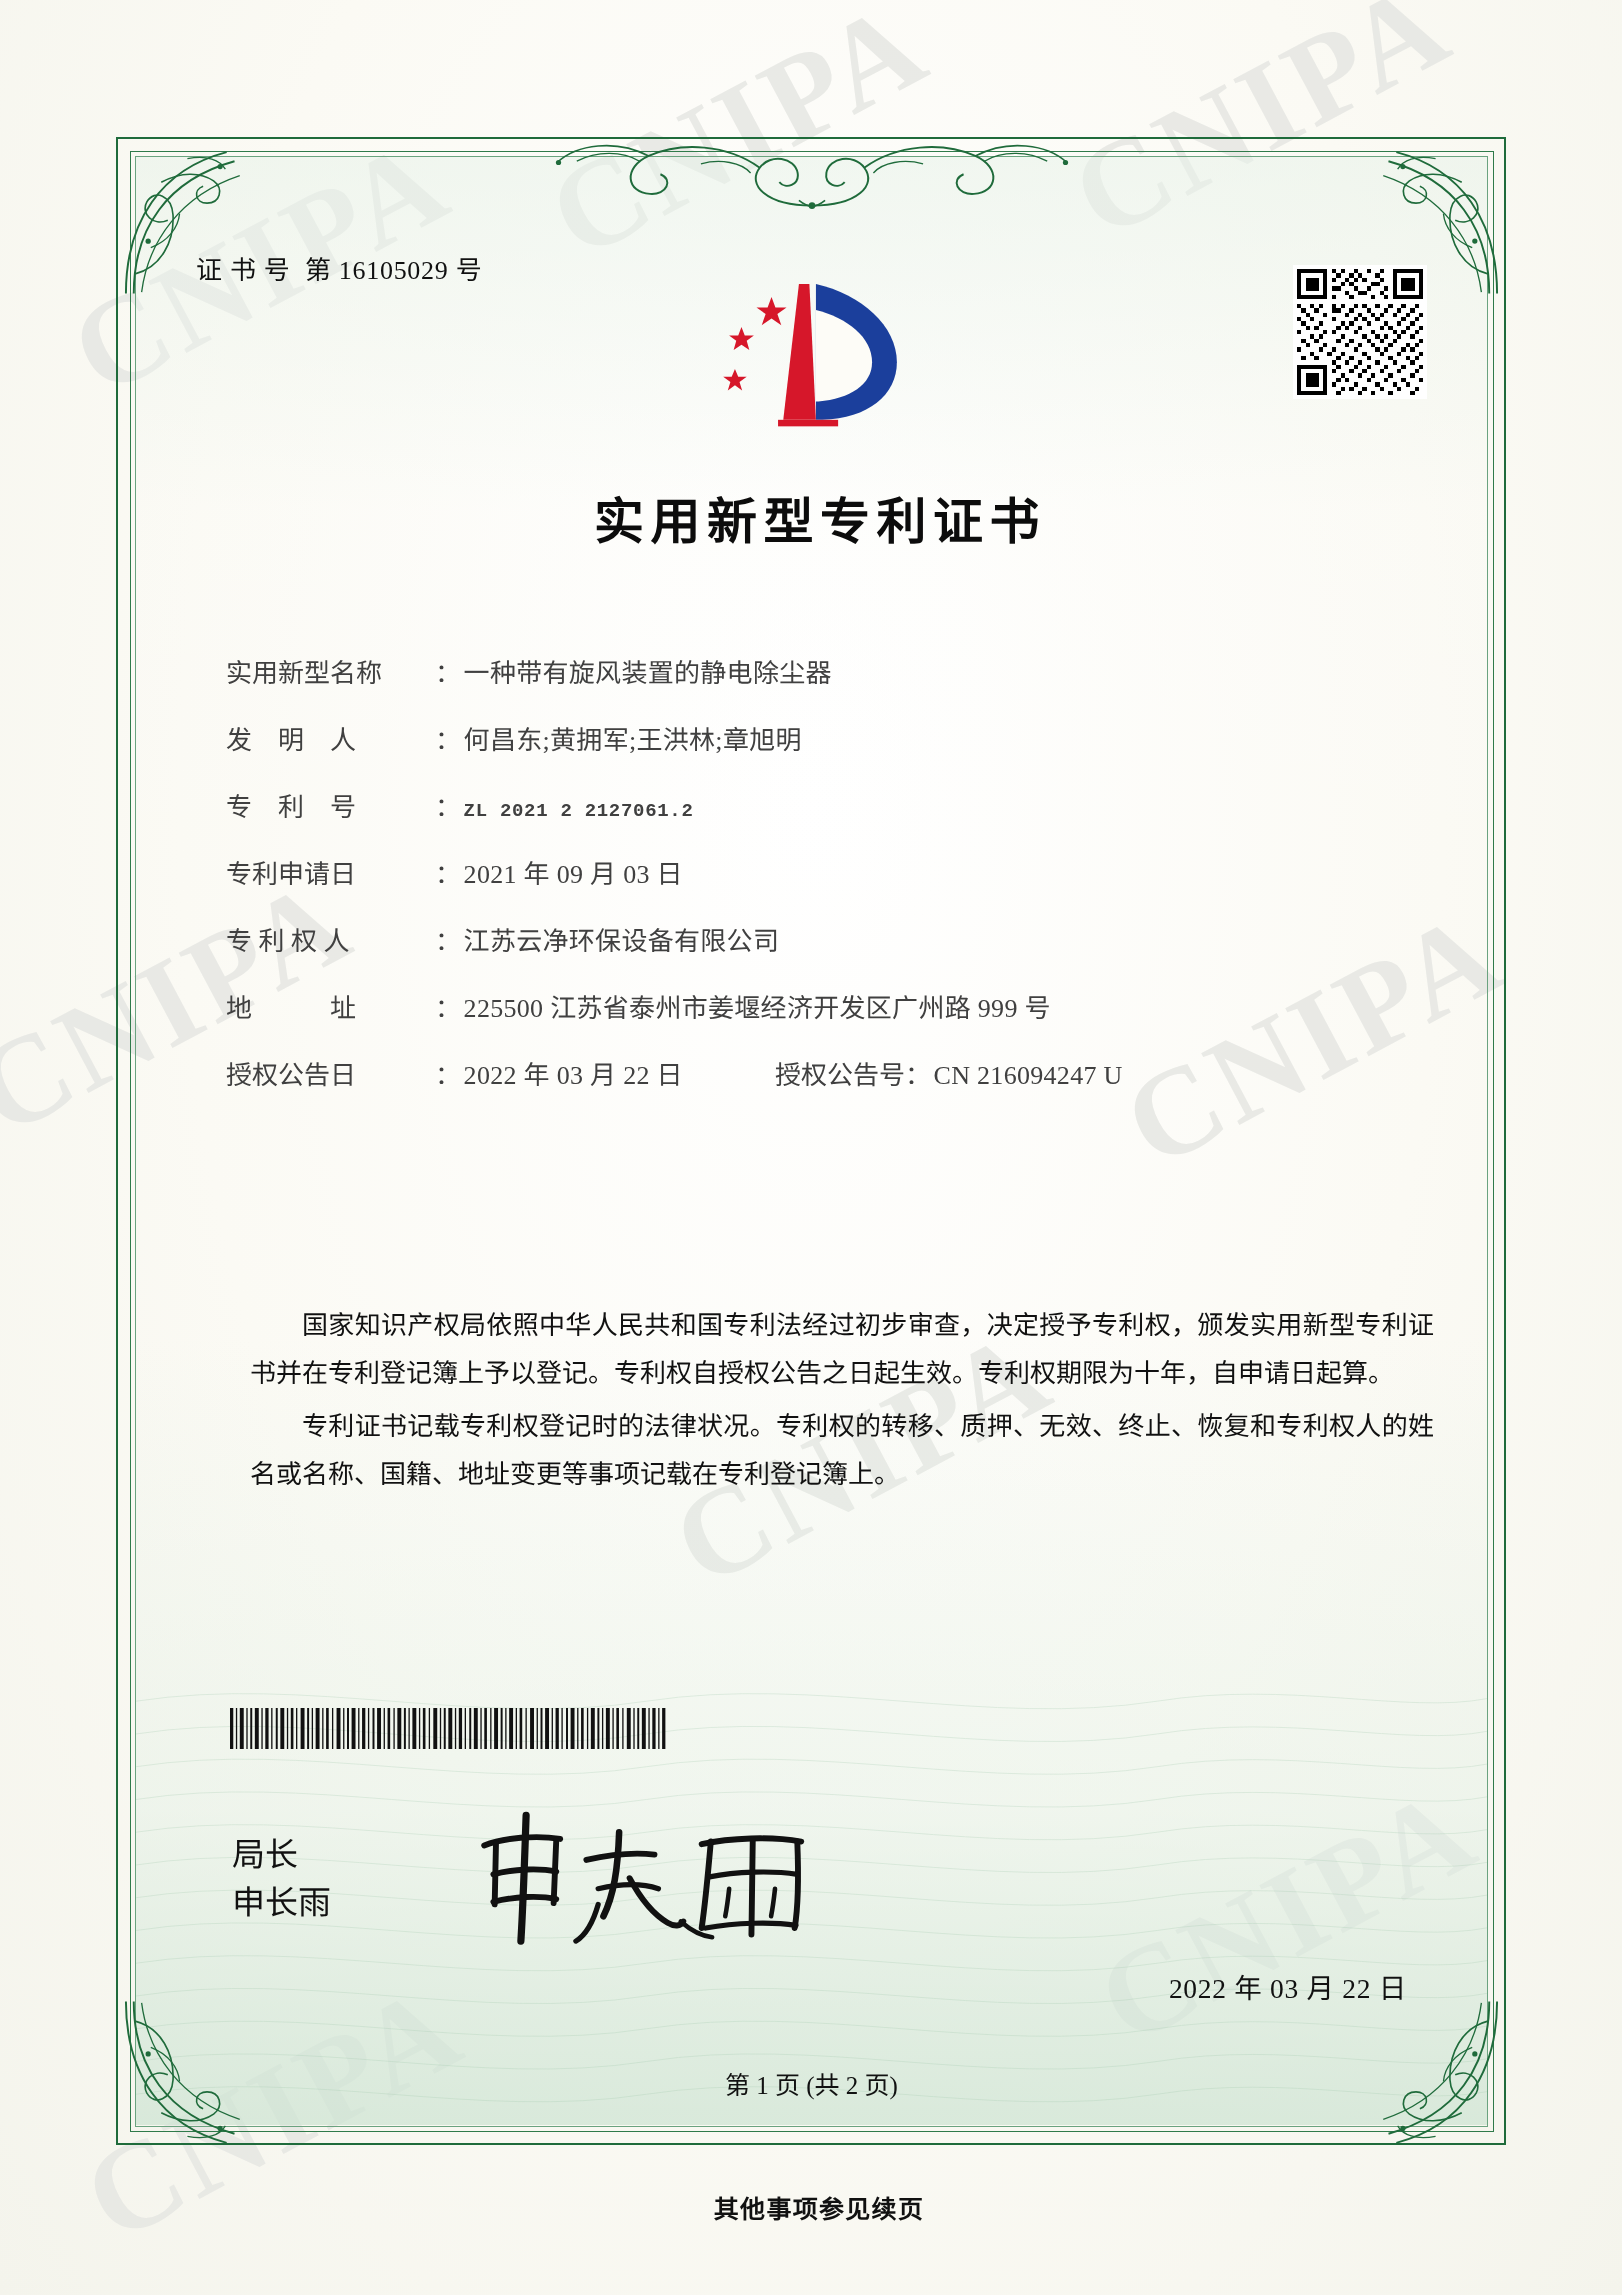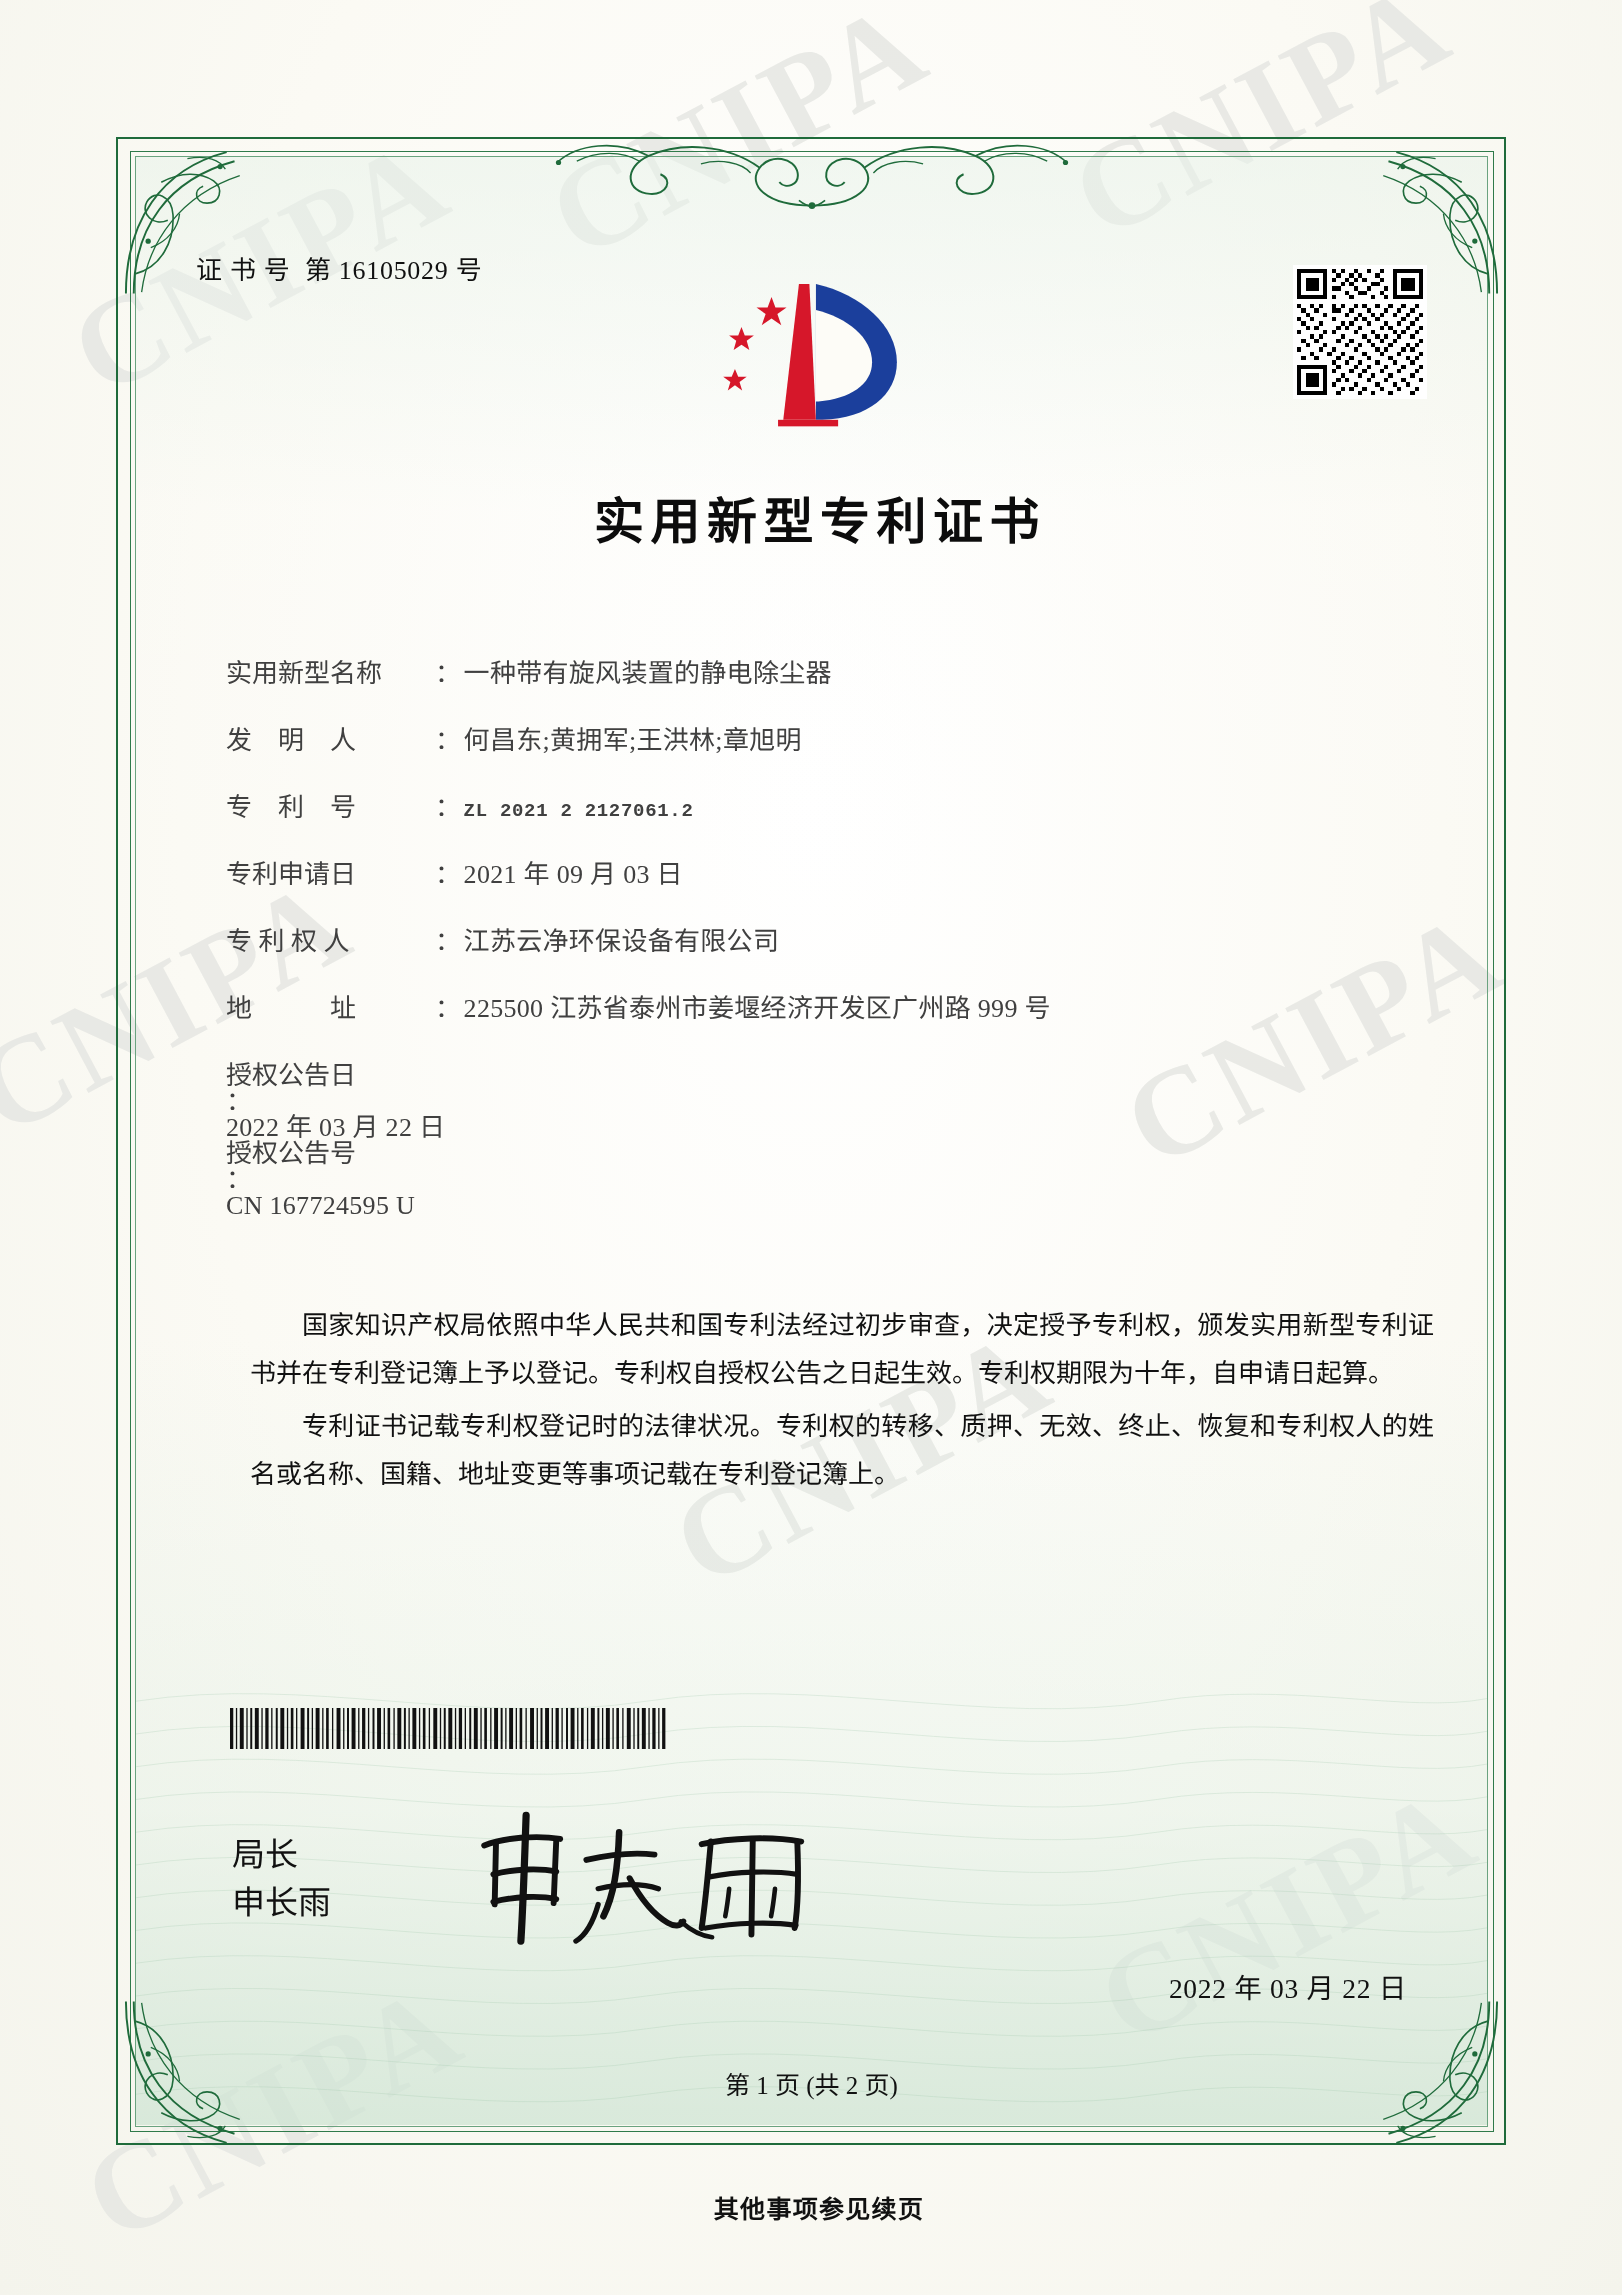--- a/index.html
+++ b/index.html
@@ -200,21 +200,20 @@
     font-size: 19px;
     letter-spacing: 0.7px;
     font-weight: bold;
   }
 
   .row-notice {
     display: flex;
     align-items: flex-start;
     margin-bottom: 33px;
     white-space: nowrap;
-    flex-direction: column;
   }
   .notice-gap { display: inline-block; width: 92px; }
 
   .paragraphs {
     position: absolute;
     left: 226px;
     top: 1302px;
     width: 1184px;
     font-size: 26px;
     line-height: 48px;
@@ -682,21 +681,21 @@
       <span class="f-value">225500 江苏省泰州市姜堰经济开发区广州路 999 号</span>
     </div>
 
     <div class="row-notice">
       <span class="f-label">授权公告日</span>
       <span class="f-colon">：</span>
       <span class="f-value">2022 年 03 月 22 日</span>
       <span class="notice-gap"></span>
       <span>授权公告号</span>
       <span class="f-colon">：</span>
-      <span class="f-value">CN 167724595 U</span>
+      <span class="f-value">CN 216094247 U</span>
     </div>
   </div>
 
   <div class="paragraphs">
     <p>国家知识产权局依照中华人民共和国专利法经过初步审查，决定授予专利权，颁发实用新型专利证书并在专利登记簿上予以登记。专利权自授权公告之日起生效。专利权期限为十年，自申请日起算。</p>
     <p>专利证书记载专利权登记时的法律状况。专利权的转移、质押、无效、终止、恢复和专利权人的姓名或名称、国籍、地址变更等事项记载在专利登记簿上。</p>
   </div>
 
   <svg class="barcode" viewBox="0 0 670 62" preserveAspectRatio="none">
     <g fill="#111111">

